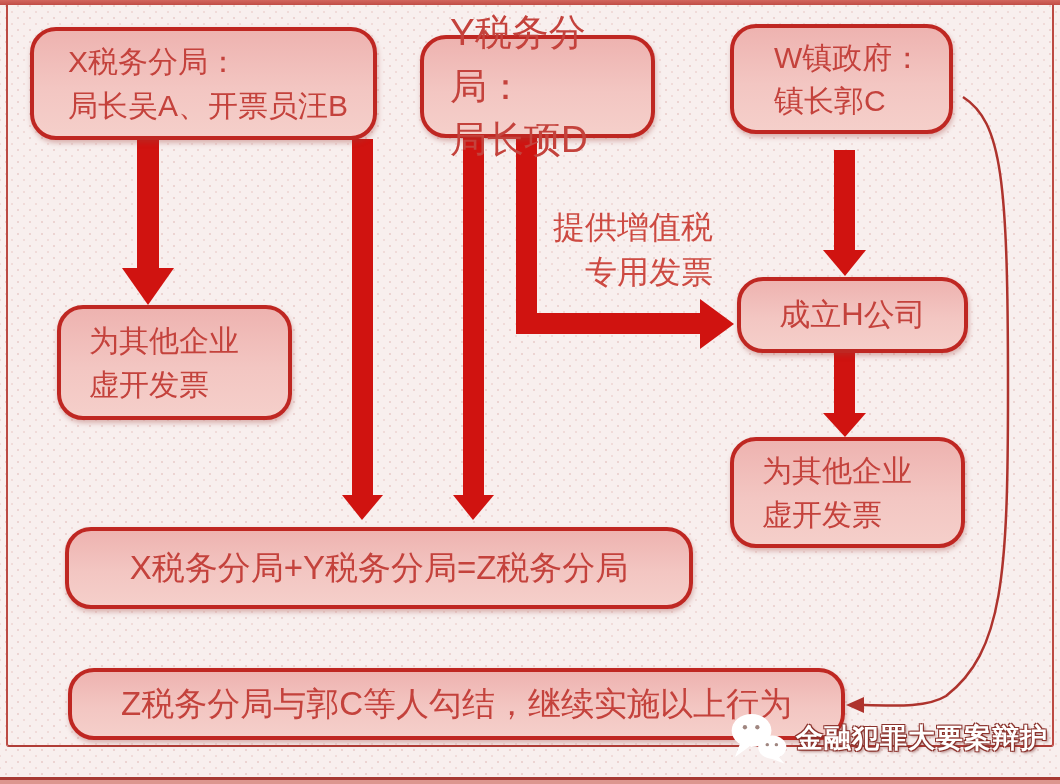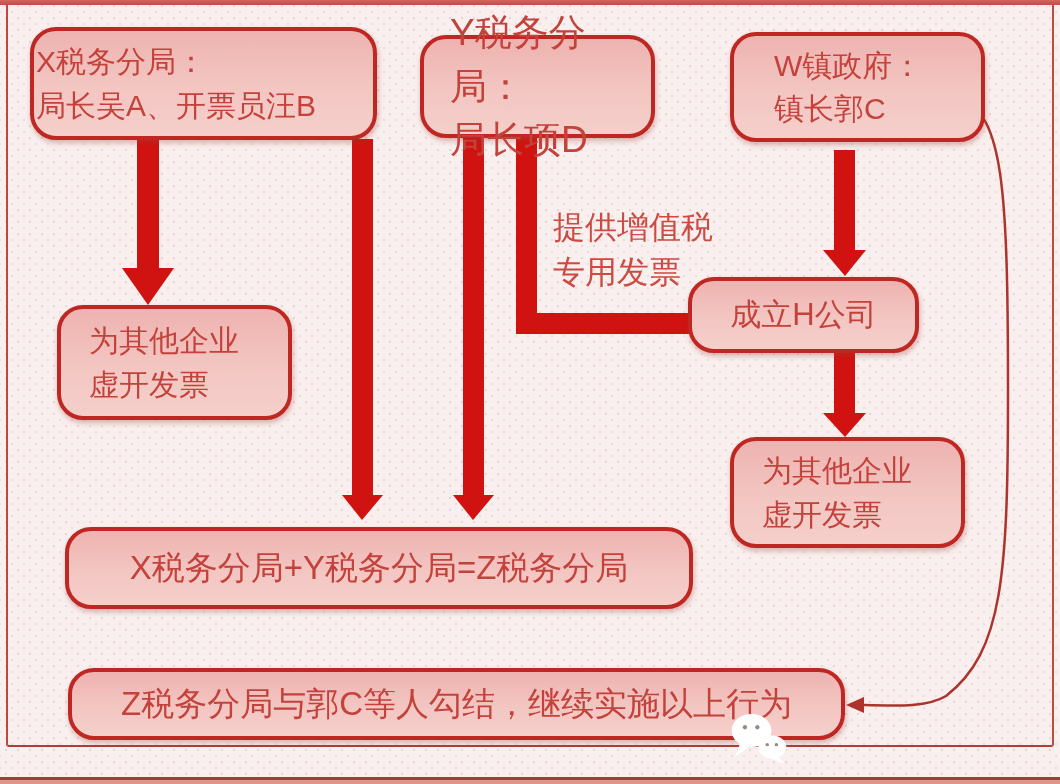--- a/index.html
+++ b/index.html
@@ -26,33 +26,33 @@
   .node{
     position:absolute;z-index:3;box-sizing:border-box;
     border:4px solid #bf2722;border-radius:26px;
     background:linear-gradient(180deg,#eeb3b0 0%,#f3c6c2 55%,#f5cfca 100%);
     box-shadow:1px 3px 5px rgba(160,60,55,.35);
     color:#c4423c;display:flex;flex-direction:column;justify-content:center;
     white-space:pre-line;line-height:1.45;
   }
   .al{align-items:flex-start;}
   .ac{align-items:center;text-align:center;}
-  .box-x{left:30px;top:27px;width:347px;height:113px;font-size:30px;padding-left:2px;}
+  .box-x{left:30px;top:27px;width:347px;height:113px;font-size:30px;padding-left:34px;}
   .box-y{left:420px;top:35px;width:235px;height:103px;font-size:37px;padding-left:26px;}
-  .box-w{left:730px;top:32px;width:255px;height:110px;font-size:30px;padding-left:40px;}
+  .box-w{left:730px;top:24px;width:223px;height:110px;font-size:30px;padding-left:40px;}
   .box-fake-left{left:57px;top:305px;width:235px;height:115px;font-size:30px;padding-left:28px;}
-  .box-h{left:688px;top:277px;width:231px;height:76px;font-size:31px;}
+  .box-h{left:737px;top:277px;width:231px;height:76px;font-size:31px;}
   .box-fake-right{left:730px;top:437px;width:235px;height:111px;font-size:30px;padding-left:28px;}
   .box-merge{left:65px;top:527px;width:628px;height:82px;font-size:33px;}
   .box-collusion{left:68px;top:668px;width:777px;height:72px;font-size:33px;}
 
   
   .flabel{position:absolute;z-index:3;color:#cd4a42;font-size:32px;line-height:45px;white-space:pre-line;}
   .label-left{left:168px;top:172px;}
-  .label-mid{left:553px;top:205px;}
+  .label-mid{left:553px;top:205px;text-align:right;}
 
   
   .arrows{position:absolute;left:0;top:0;z-index:2;}
   .arrow{fill:#d01310;}
   .curve{fill:none;stroke:#ae332d;stroke-width:2.5px;}
   .curve-head{fill:#ae332d;}
 
   
   .watermark{position:absolute;left:730px;top:710px;z-index:6;display:flex;align-items:flex-start;}
   .wm-icon{width:58px;height:52px;margin-top:2px;}
@@ -132,15 +132,16 @@
     <svg class="wm-icon" viewBox="0 0 70 62">
       <ellipse cx="26" cy="22" rx="24" ry="20" fill="#ffffff"></ellipse>
       <polygon points="12,38 6,54 24,41" fill="#ffffff"></polygon>
       <circle cx="18" cy="18" r="2.6" fill="#a08680"></circle>
       <circle cx="33" cy="18" r="2.6" fill="#a08680"></circle>
       <ellipse cx="51" cy="42" rx="17" ry="14" fill="#ffffff"></ellipse>
       <polygon points="58,53 66,62 48,55" fill="#ffffff"></polygon>
       <circle cx="45" cy="39" r="2.1" fill="#a08680"></circle>
       <circle cx="56" cy="39" r="2.1" fill="#a08680"></circle>
     </svg>
+    <div class="wm-text">金融犯罪大要案辩护</div>
   </div>
 
 </div>
 
 </body></html>

